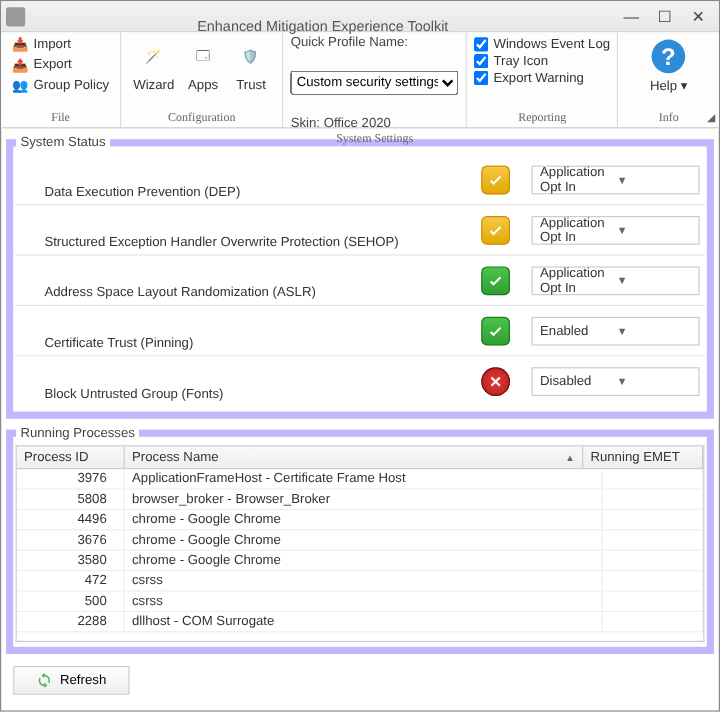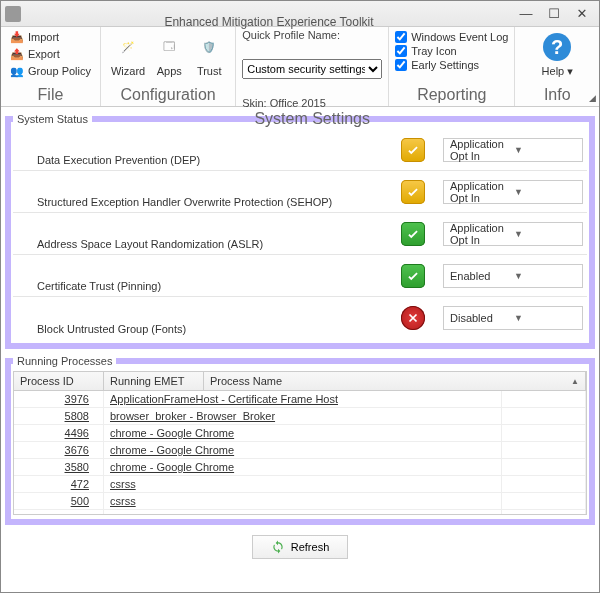--- a/index.html
+++ b/index.html
@@ -5,21 +5,21 @@
 * { box-sizing: border-box; margin: 0; padding: 0; }
 body { font-family: "Segoe UI", Tahoma, sans-serif; font-size: 11px; background: #fff; color: #333; width: 600px; height: 593px; overflow: hidden; border: 1px solid #888; }
 
 .titlebar { height: 26px; background: linear-gradient(#f2f2f2, #e8e8e8); display: flex; align-items: center; padding: 0 4px; border-bottom: 1px solid #ccc; }
 .titlebar .app-icon { width: 16px; height: 16px; background: #999; border-radius: 2px; margin-right: 6px; }
 .titlebar .title { flex: 1; text-align: center; color: #555; font-size: 12px; margin-top: 16px; }
 .titlebar .win-btn { width: 26px; height: 20px; display: flex; align-items: center; justify-content: center; margin-left: 2px; cursor: pointer; font-size: 13px; color: #444; }
 
 .ribbon { display: flex; background: #fdfdfd; border-bottom: 1px solid #ccc; height: 80px; }
 .ribbon-group { border-right: 1px solid #ddd; padding: 2px 6px 0 6px; display: flex; flex-direction: column; justify-content: space-between; }
-.ribbon-group .group-label { text-align: center; color: #666; font-size: 16px; padding: 1px 0 2px 0; }
+.ribbon-group .group-label { text-align: center; color: #666; font-size: 10px; padding: 1px 0 2px 0; font-family: Liberation Serif, serif; }
 .ribbon-body { flex: 1; display: flex; align-items: flex-start; }
 .file-group .ribbon-body { flex-direction: column; gap: 1px; }
 .small-btn { display: flex; align-items: center; gap: 4px; padding: 1px 3px; cursor: pointer; font-size: 11px; }
 .small-btn .ico { width: 14px; height: 14px; display: flex; align-items: center; justify-content: center; }
 .big-btn { display: flex; flex-direction: column; align-items: center; justify-content: center; padding: 2px 4px; cursor: pointer; font-size: 11px; gap: 2px; }
 .big-btn .ico { width: 32px; height: 32px; display: flex; align-items: center; justify-content: center; }
 
 .syssettings .ribbon-body { flex-direction: column; gap: 18px; font-size: 11px; }
 .syssettings label { color: #444; }
 .syssettings select { font-size: 11px; width: 140px; height: 20px; }
@@ -45,28 +45,28 @@
 .badge.green { background: linear-gradient(#4fc24f,#2e9e2e); box-shadow: inset 0 0 0 1px #1e7a1e; }
 .badge.red { background: radial-gradient(#e03a3a,#b11a1a); border-radius: 50%; box-shadow: inset 0 0 0 1px #7a0f0f; }
 .badge svg { width: 14px; height: 14px; }
 
 .proc-panel { margin-top: 2px; }
 .proc-header { display: flex; border: 1px solid #ccc; background: linear-gradient(#f8f8f8,#eee); font-size: 11px; }
 .proc-header .col { padding: 3px 6px; border-right: 1px solid #ccc; display: flex; align-items: center; gap: 4px; cursor: pointer; }
 .proc-header .col.pid { width: 90px; }
 .proc-header .col.name { flex: 1; }
 .proc-header .col.emet { width: 100px; }
-.proc-body { border: 1px solid #ccc; border-top: none; height: 124px; overflow-y: scroll; font-size: 11px; text-decoration: underline; }
+.proc-body { border: 1px solid #ccc; border-top: none; height: 144px; overflow-y: scroll; font-size: 11px; }
 .proc-row { display: flex; border-bottom: 1px solid #eee; }
 .proc-row .cell { padding: 2px 6px; border-right: 1px solid #eee; }
 .proc-row .cell.pid { width: 90px; text-align: right; padding-right: 14px; }
 .proc-row .cell.name { flex: 1; }
 .proc-row .cell.emet { width: 84px; }
 
-.footer { display: flex; justify-content: center; padding: 6px 10px; }
+.footer { display: flex; justify-content: flex-start; padding: 6px 10px; }
 .refresh-btn { display: flex; align-items: center; gap: 6px; border: 1px solid #ccc; background: linear-gradient(#fdfdfd,#efefef); padding: 4px 18px; font-size: 11px; cursor: pointer; }
 .refresh-svg { width: 14px; height: 14px; }
 
 .sort-arrow { font-size: 8px; color: #666; }
 </style>
 </head>
 <body>
 
 <div class="titlebar">
   <div class="app-icon"></div>
@@ -113,38 +113,38 @@
     </div>
     <div class="group-label">Configuration</div>
   </div>
 
   <div class="ribbon-group syssettings">
     <div class="ribbon-body">
       <label>Quick Profile Name:</label>
       <select>
         <option>Custom security settings</option>
       </select>
-      <label style="cursor:pointer;">Skin: Office 2015</label>
+      <label style="cursor:pointer;">Skin: Office 2020</label>
     </div>
     <div class="group-label">System Settings</div>
   </div>
 
   <div class="ribbon-group reporting">
     <div class="ribbon-body">
       <label class="chk">
         <input type="checkbox" checked="" style="">
         <span>Windows Event Log</span>
       </label>
       <label class="chk">
         <input type="checkbox" checked="" style="">
         <span>Tray Icon</span>
       </label>
       <label class="chk">
         <input type="checkbox" checked="" style="">
-        <span>Early Settings</span>
+        <span>Export Warning</span>
       </label>
     </div>
     <div class="group-label">Reporting</div>
   </div>
 
   <div class="ribbon-group info-group" style="flex:1;border-right:none;">
     <div class="ribbon-body">
       <div class="big-btn">
         <span class="ico">
           <svg viewBox="0 0 32 32">
@@ -236,26 +236,26 @@
       </div>
     </div>
 </fieldset>
 
 <fieldset class="panel proc-panel">
   <legend>Running Processes</legend>
   <div class="proc-header">
     <div class="col pid">
         <span>Process ID</span>
       </div>
-    <div class="col emet">
-        <span>Running EMET</span>
-      </div>
     <div class="col name">
         <span>Process Name</span>
         <span class="sort-arrow" style="margin-left:auto;">▲</span>
+      </div>
+    <div class="col emet">
+        <span>Running EMET</span>
       </div>
   </div>
   <div class="proc-body" id="proc-body">
       <div class="proc-row">
         <div class="cell pid">3976</div>
         <div class="cell name">ApplicationFrameHost - Certificate Frame Host</div>
         <div class="cell emet"></div>
       </div>
       <div class="proc-row">
         <div class="cell pid">5808</div>

